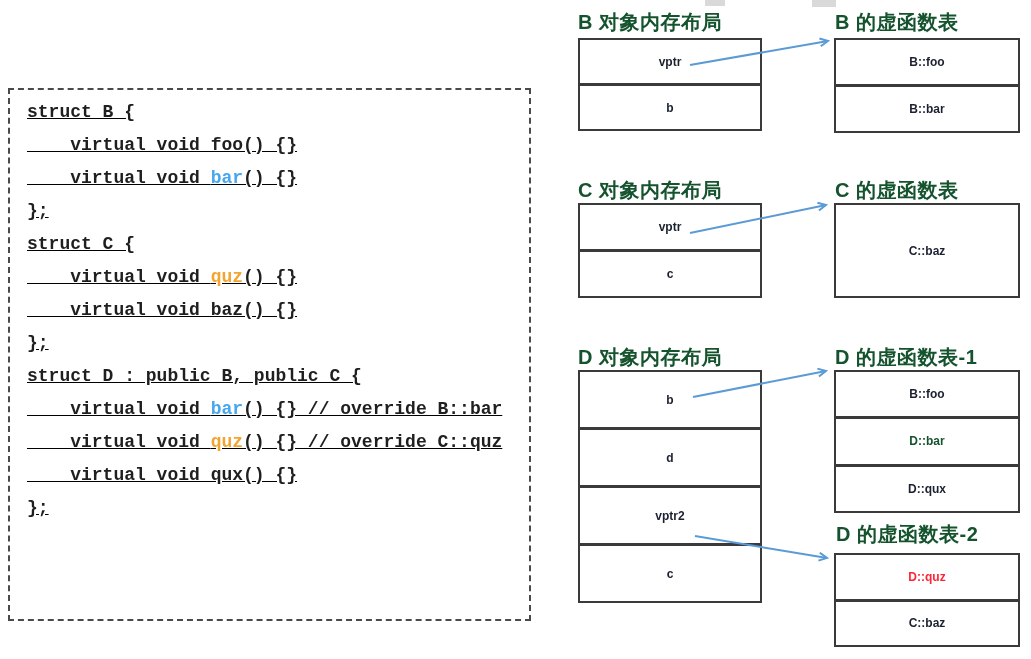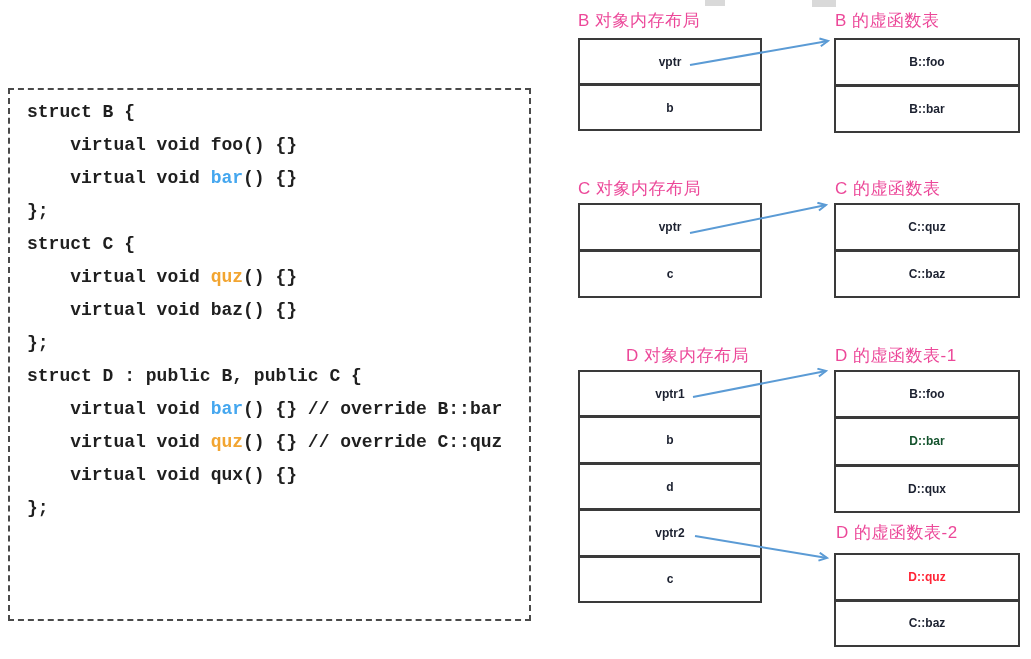--- a/index.html
+++ b/index.html
@@ -8,41 +8,41 @@
     font-family:"Liberation Sans","DejaVu Sans",sans-serif;
   }
   
   .artifact{position:absolute;background:#d9d9d9;}
   #artifact-1{left:705px;top:0;width:20px;height:6px;}
   #artifact-2{left:812px;top:0;width:24px;height:7px;}
 
   
   #code-box{
     position:absolute;left:8px;top:88px;width:523px;height:533px;
-    border:2px dashed #4a4a4a;box-sizing:border-box;background:#ffffff;
+    border:2px dashed #4a4a4a;box-sizing:border-box;background:#ffffff;text-decoration:underline;
   }
   #code-lines{
     padding:6px 0 0 17px;
     font-family:"Liberation Mono","DejaVu Sans Mono",monospace;
     font-size:18px;font-weight:600;line-height:33px;color:#1f1f1f;
   }
   .code-line{white-space:pre;}
   .c-blue{color:var(--code-blue);}
   .c-orange{color:var(--code-orange);}
 
   
   .dg-label{
-    position:absolute;font-size:17px;font-weight:normal;color:#ec4899;
+    position:absolute;font-size:20px;font-weight:bold;color:#14532d;
     white-space:nowrap;letter-spacing:0.5px;
   }
   #b-mem-label {left:578px;top:9px;}
   #b-vt-label  {left:835px;top:9px;}
   #c-mem-label {left:578px;top:177px;}
   #c-vt-label  {left:835px;top:177px;}
-  #d-mem-label {left:578px;top:344px;margin-left:48px;}
+  #d-mem-label {left:578px;top:344px;}
   #d-vt1-label {left:835px;top:344px;}
   #d-vt2-label {left:836px;top:521px;}
 
   
   .dg-table{
     position:absolute;box-sizing:border-box;border:2px solid #3a3a3a;
     display:flex;flex-direction:column;background:#ffffff;
   }
   .dg-row{
     flex:1;display:flex;align-items:center;justify-content:center;
@@ -95,28 +95,26 @@
   <div class="dg-row">B::bar</div>
 </div>
 
 <div class="dg-label" id="c-mem-label">C 对象内存布局</div>
 <div class="dg-label" id="c-vt-label">C 的虚函数表</div>
 <div class="dg-table" id="c-mem">
   <div class="dg-row">vptr</div>
   <div class="dg-row">c</div>
 </div>
 <div class="dg-table" id="c-vt">
-  <div class="dg-row">C::quz</div>
   <div class="dg-row">C::baz</div>
 </div>
 
 <div class="dg-label" id="d-mem-label">D 对象内存布局</div>
 <div class="dg-label" id="d-vt1-label">D 的虚函数表-1</div>
 <div class="dg-table" id="d-mem">
-  <div class="dg-row">vptr1</div>
   <div class="dg-row">b</div>
   <div class="dg-row">d</div>
   <div class="dg-row">vptr2</div>
   <div class="dg-row">c</div>
 </div>
 <div class="dg-table" id="d-vt1">
   <div class="dg-row">B::foo</div>
   <div class="dg-row" style="color: #14532d; text-align: center;">D::bar</div>
   <div class="dg-row">D::qux</div>
 </div>

